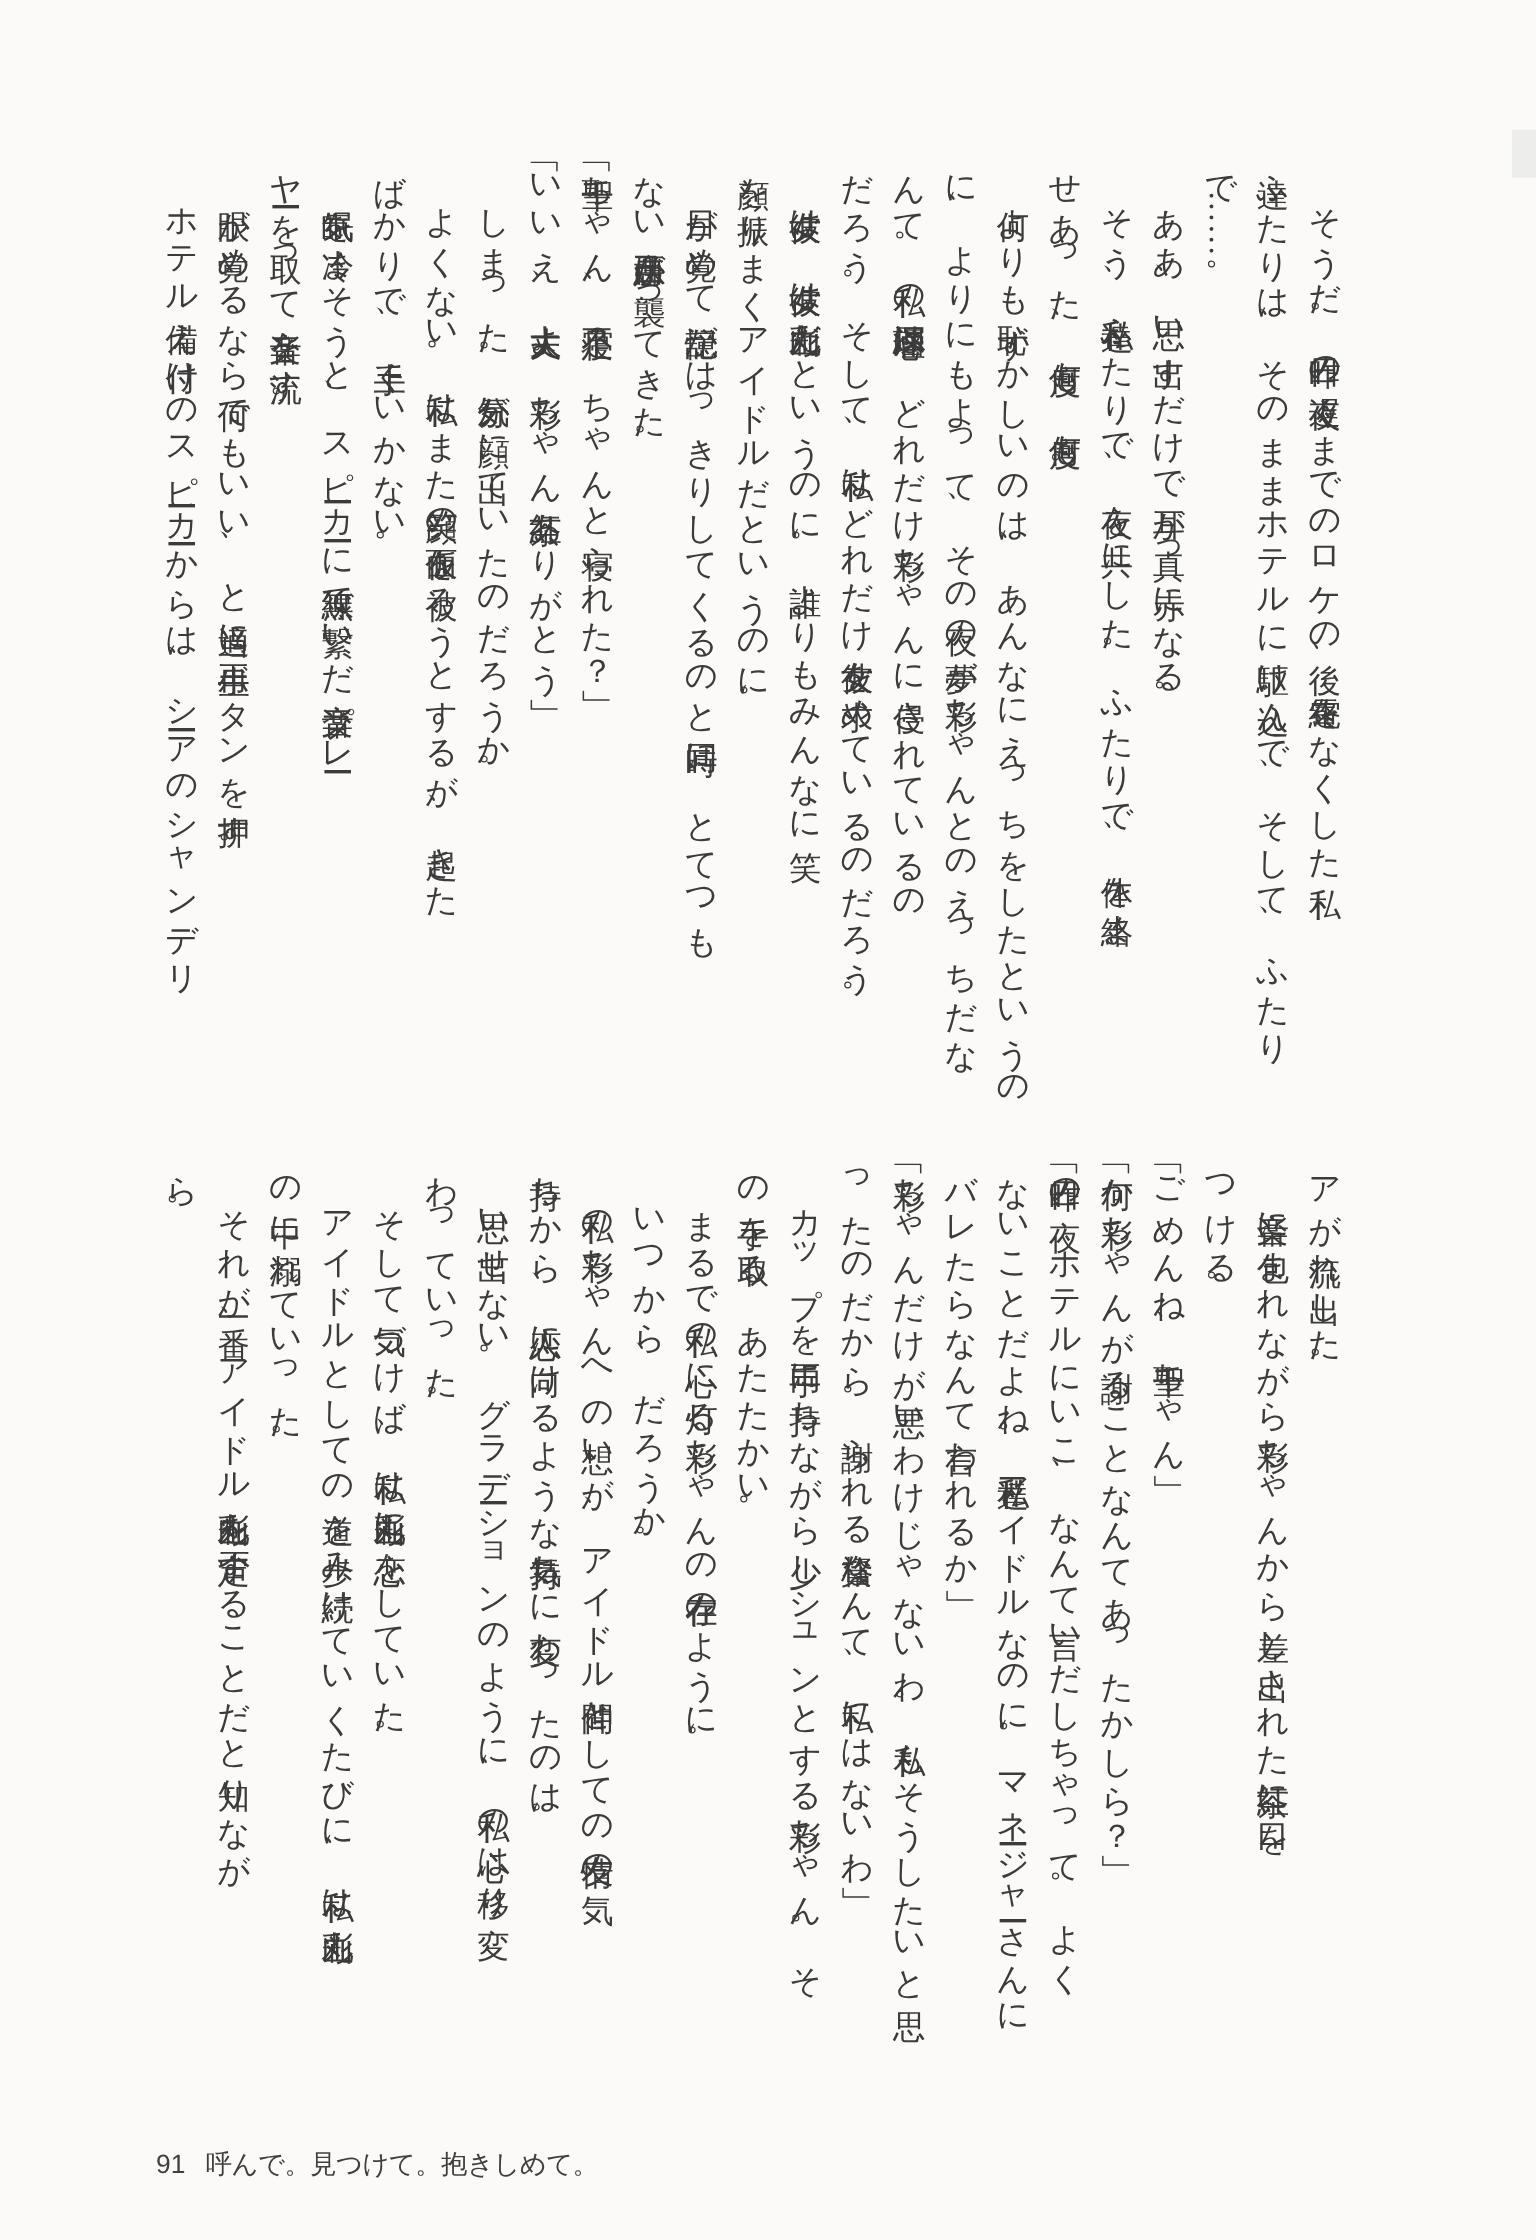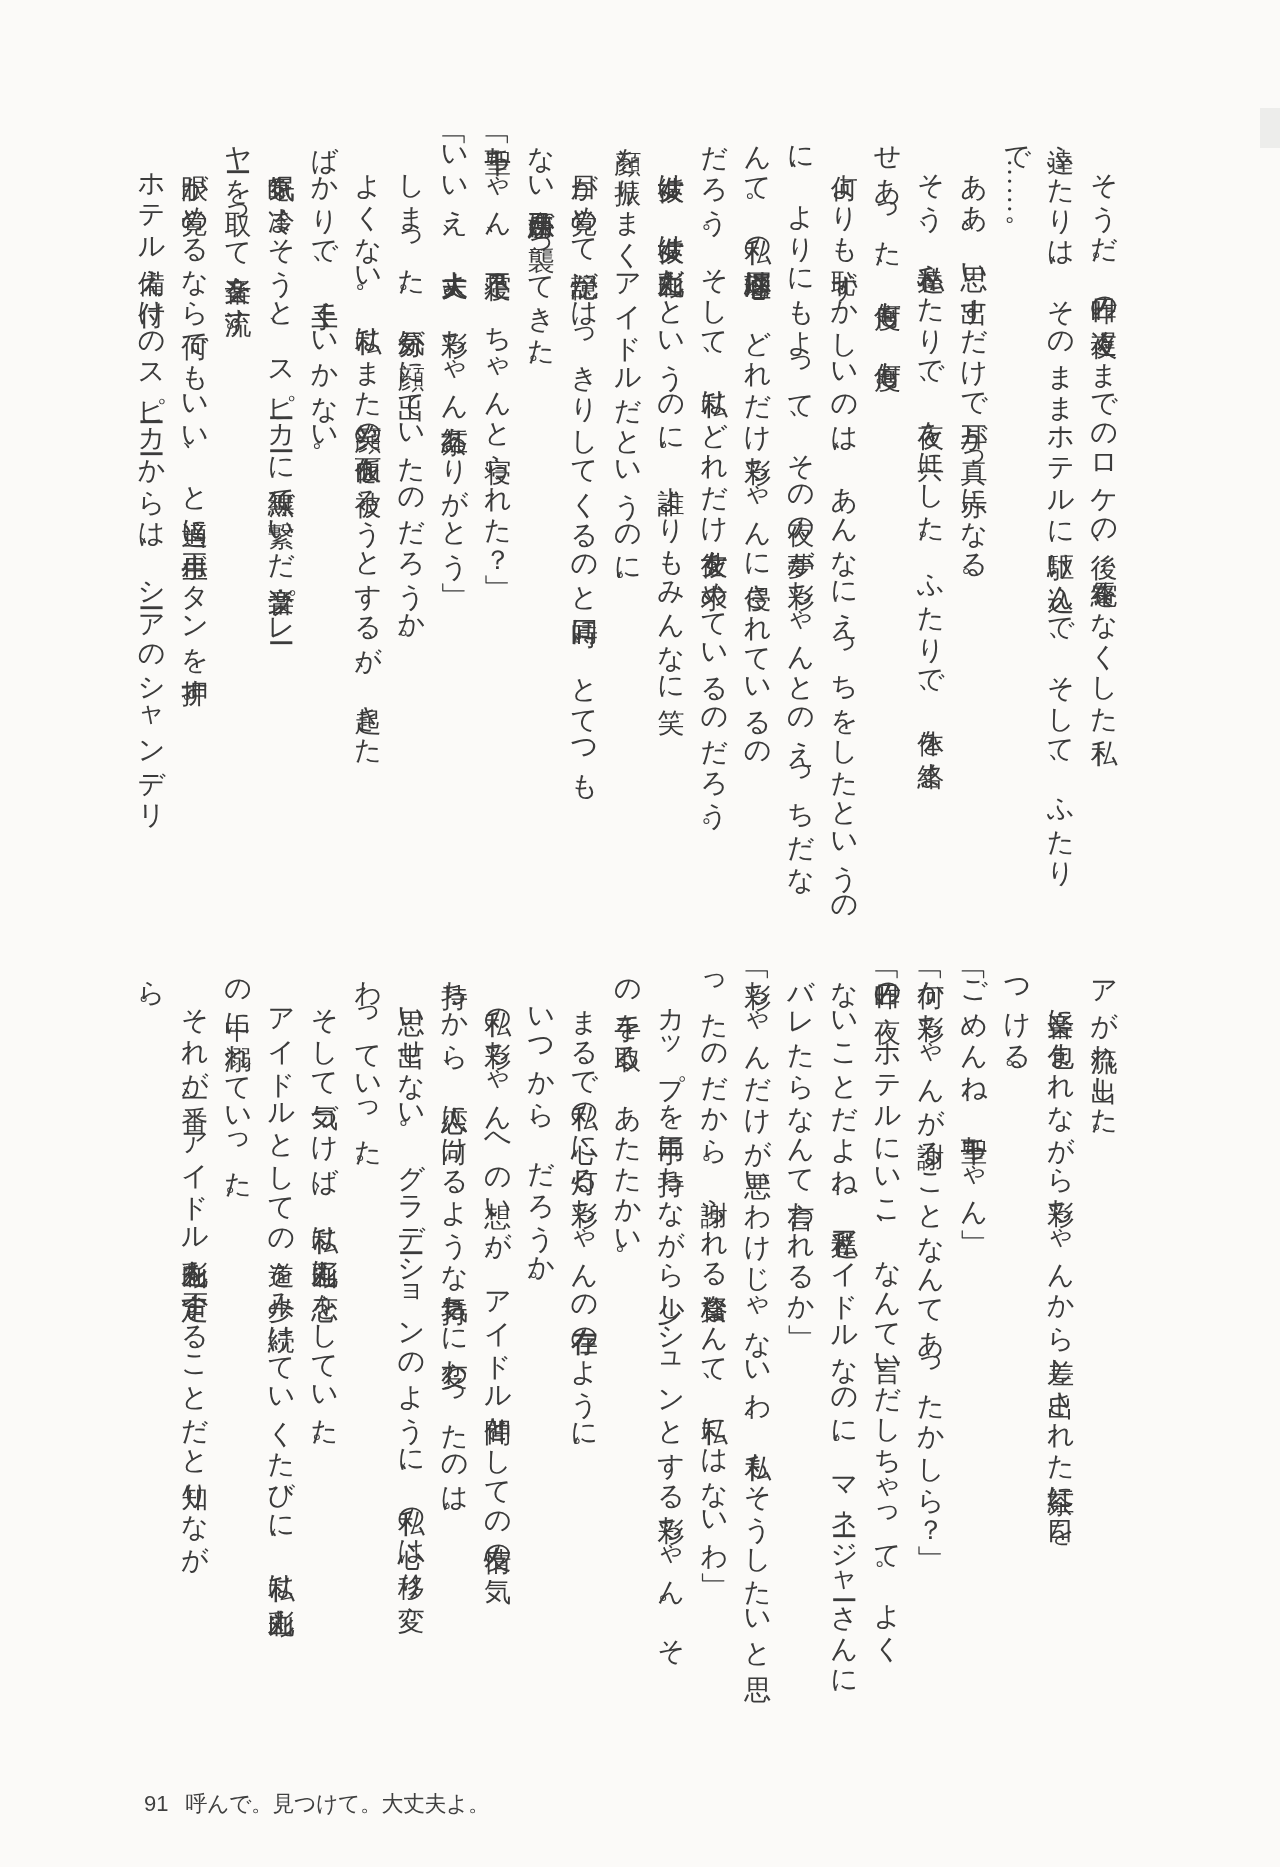--- a/index.html
+++ b/index.html
@@ -30,21 +30,21 @@
   }
   .vblock p {
     margin: 0;
     padding: 0;
     white-space: pre;
   }
   #top-block { top: 127px; }
   #bottom-block { top: 962px; }
   .footer {
     position: absolute;
-    left: 144px;
+    left: 130px;
     top: 1789px;
     display: flex;
     align-items: baseline;
     gap: 17px;
     font-family: "Liberation Sans", "DejaVu Sans", sans-serif;
     font-size: 22px;
     color: #3f3f3f;
   }
   .footer .title { letter-spacing: -0.5px; }
   
@@ -110,15 +110,15 @@
       <p>わっていった。</p>
       <p>　そして気づけば、私は丸山彩に恋をしていた。</p>
       <p>　アイドルとしての道を歩み続けていくたびに、私は丸山彩</p>
       <p>の中に溺れていった。</p>
       <p>　それが一番、アイドル丸山彩を否定することだと知りなが</p>
       <p>ら。</p>
     </div>
 
   <div class="footer">
     <span class="pagenum">91</span>
-    <span class="title">呼んで。見つけて。大丈夫よ。</span>
+    <span class="title">呼んで。見つけて。抱きしめて。</span>
   </div>
 </div>
 
 </body></html>

